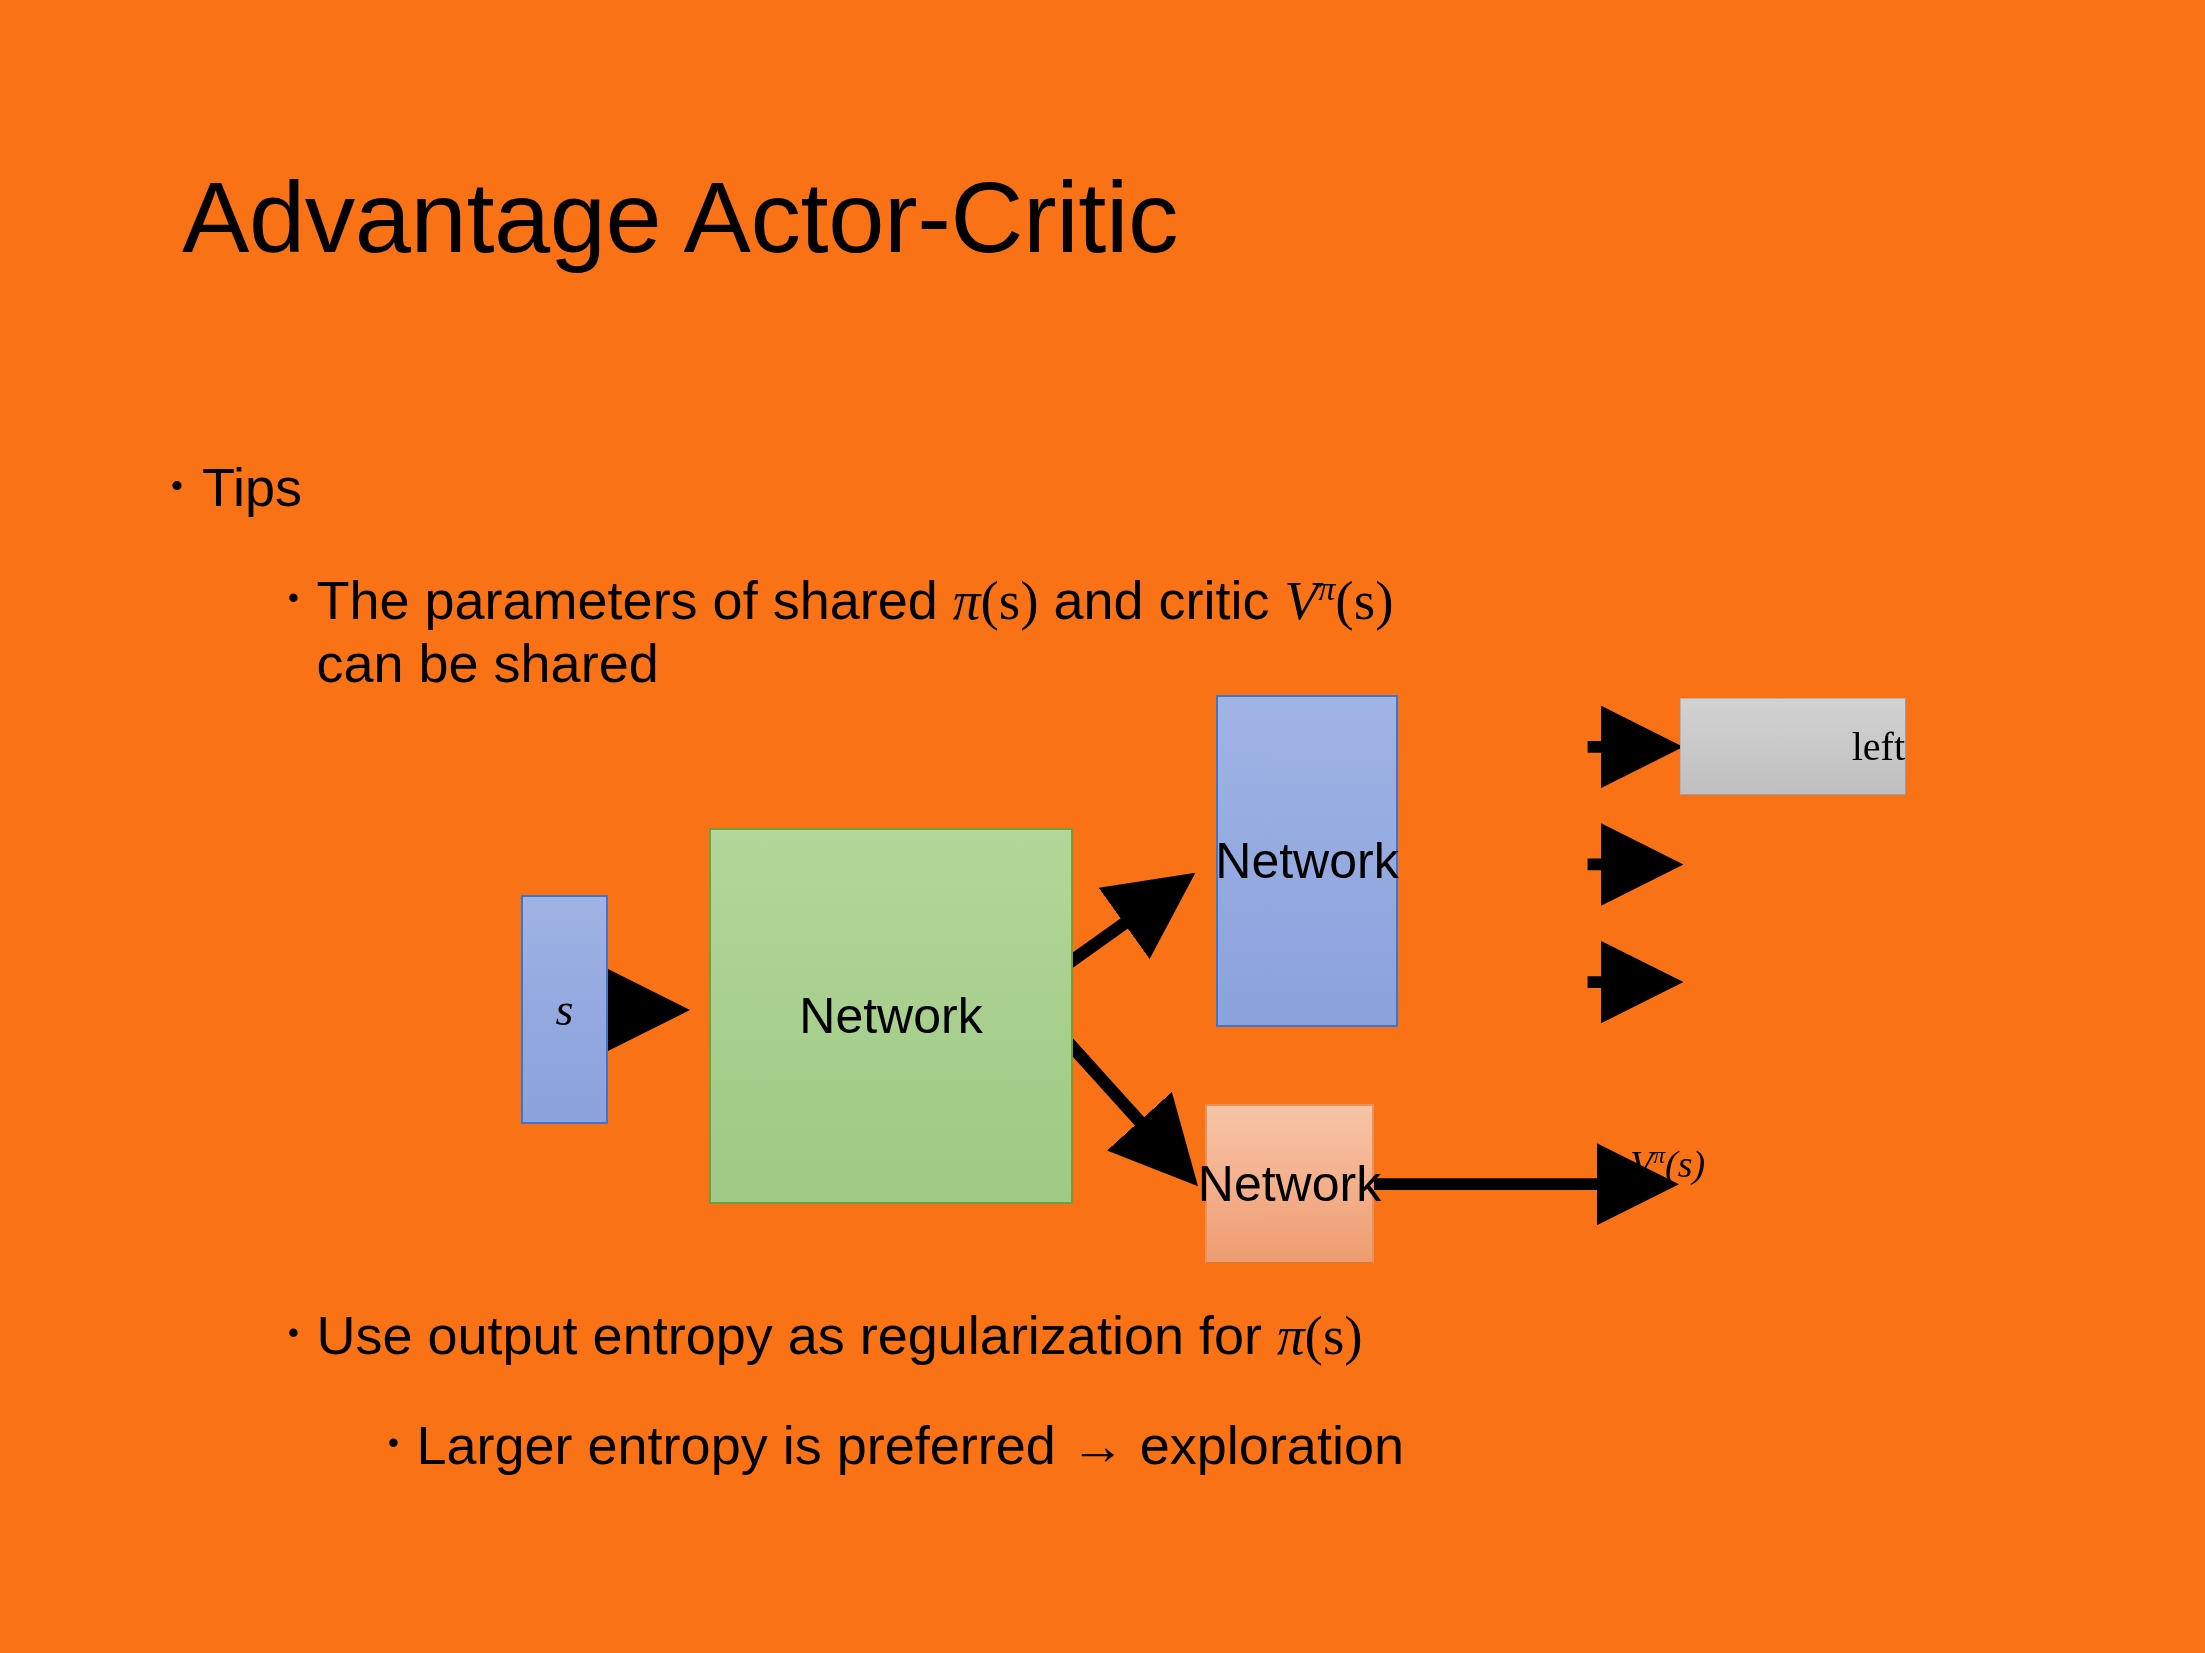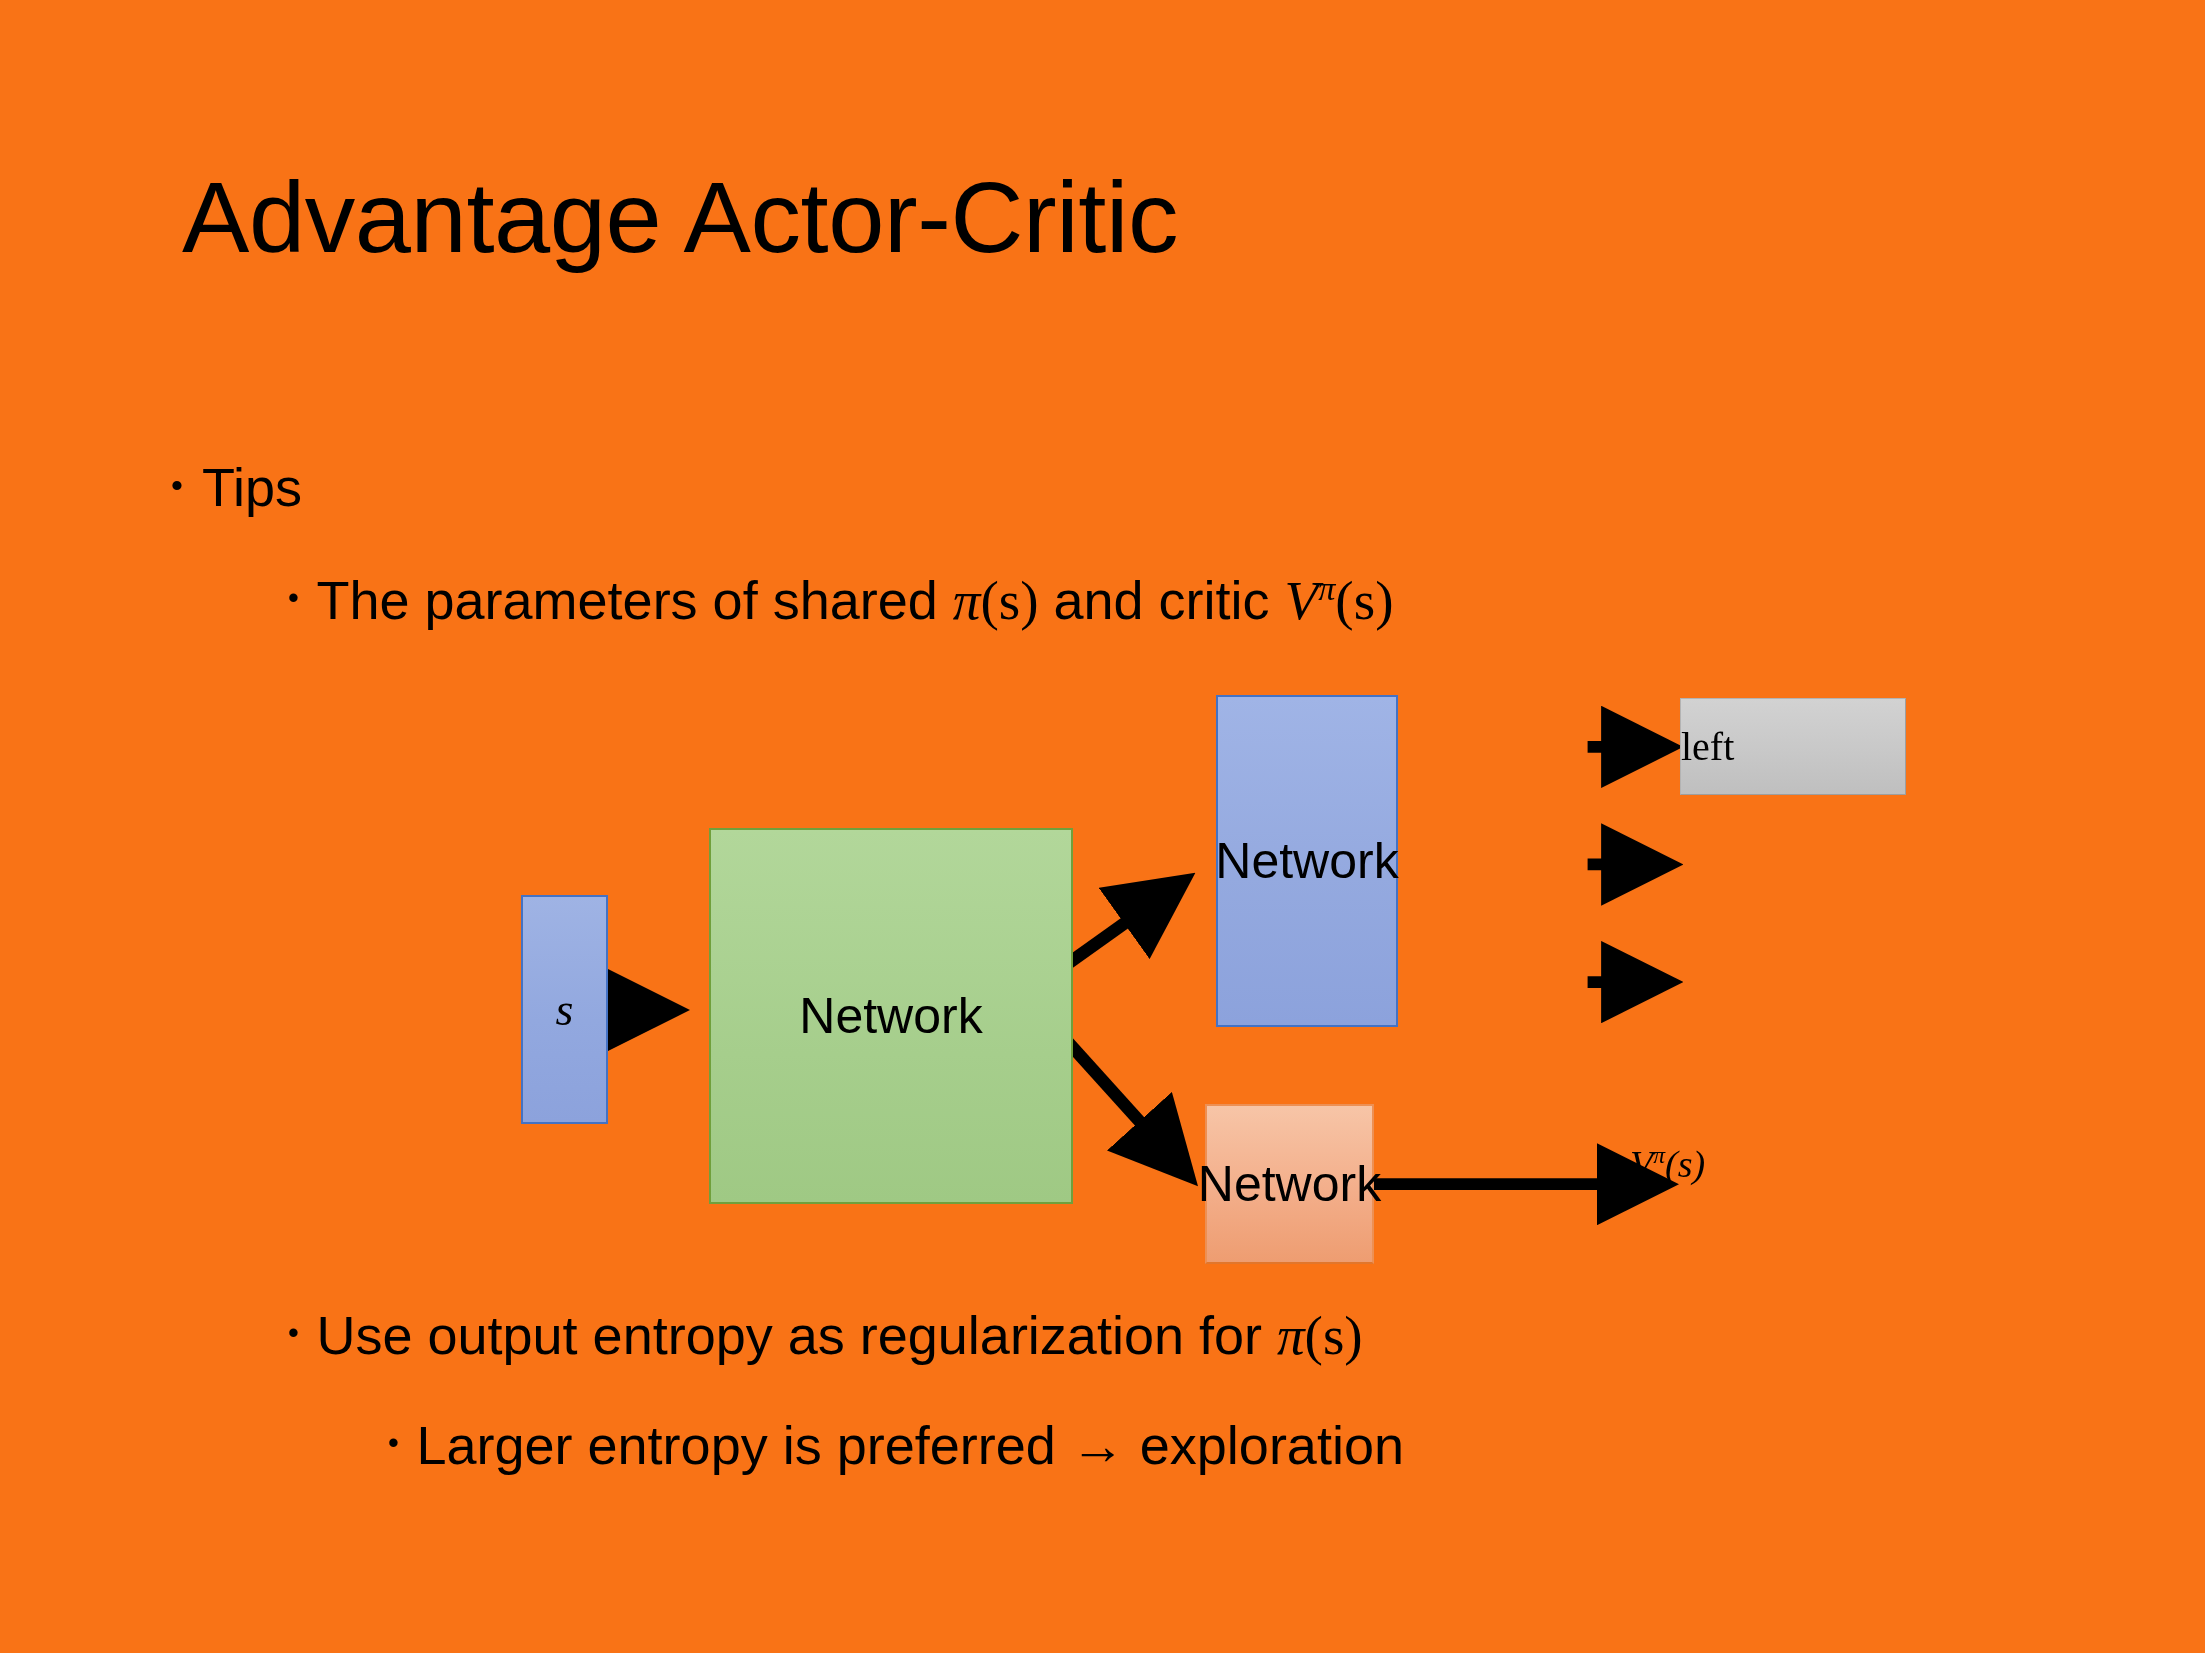--- a/index.html
+++ b/index.html
@@ -169,21 +169,21 @@
     box-sizing: border-box;
     left: 1680px;
     width: 226px;
     height: 97px;
     background: linear-gradient(to bottom, #D2D2D2 0%, #C9C9C9 50%, #BFBFBF 100%);
     border: 1.5px solid #B3B3B3;
     border-right-color: #9E9E9E;
     border-bottom-color: #9E9E9E;
     display: flex;
     align-items: center;
-    justify-content: flex-start;
+    justify-content: flex-end;
     color: #000000;
   }
   .actionbox .lbl {
     font-family: "Liberation Serif", "DejaVu Serif", serif;
     font-stretch: normal;
     font-size: 40px;
     line-height: 1;
   }
   #box-left  { top: 698px;  }
   #box-right { top: 816px; }
@@ -213,21 +213,21 @@
 
   <div id="slide-title">Advantage Actor-Critic</div>
 
   <div class="bullet lvl1" id="b-tips">
     <span class="dot">•</span>
     <span class="btext">Tips</span>
   </div>
 
   <div class="bullet lvl2" id="b-params">
     <span class="dot">•</span>
-    <span class="btext"><span>The parameters of shared </span><span class="mathit"><span>π</span><span class="mathup">(s)</span></span><span> and critic </span><span class="mathit"><span>V</span><span class="sup">π</span><span class="mathup">(s)</span></span><br></span>
+    <span class="btext"><span>The parameters of shared </span><span class="mathit"><span>π</span><span class="mathup">(s)</span></span><span> and critic </span><span class="mathit"><span>V</span><span class="sup">π</span><span class="mathup">(s)</span></span><br><span>can be shared</span></span>
   </div>
 
   <svg id="diagram" viewBox="0 0 3000 2250" width="2205" height="1654" xmlns="http://www.w3.org/2000/svg">
     <defs>
       <marker id="ah" markerWidth="7" markerHeight="7" refX="5.6" refY="3.5" orient="auto" markerUnits="strokeWidth">
         <path d="M0,0 L7,3.5 L0,7 Z" fill="#000000"></path>
       </marker>
       <marker id="ah2" markerWidth="6" markerHeight="6" refX="4.8" refY="3" orient="auto" markerUnits="strokeWidth">
         <path d="M0,0 L6,3 L0,6 Z" fill="#000000"></path>
       </marker>

